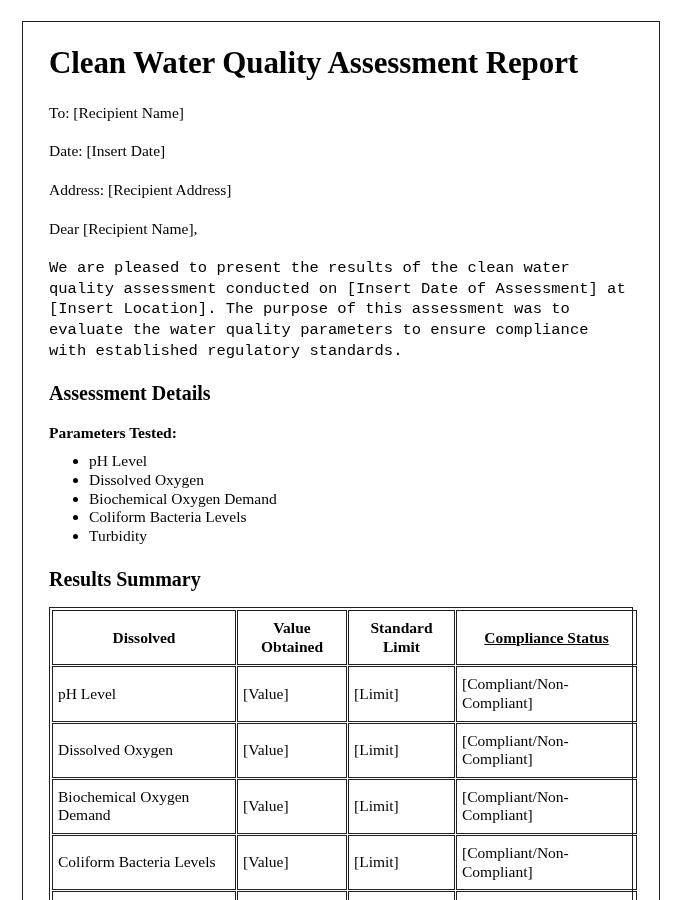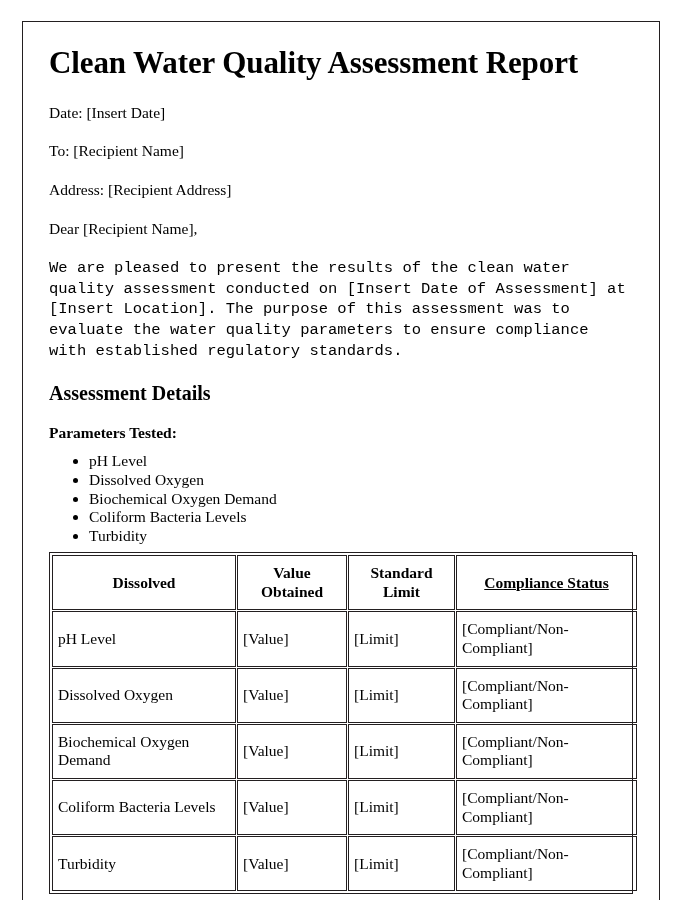--- a/index.html
+++ b/index.html
@@ -121,39 +121,40 @@
   .col-status  { width: 181px; text-decoration: underline; }
 </style>
 </head>
 <body>
 
 <div class="page">
   <div class="page-inner">
 
     <h1 class="doc-title">Clean Water Quality Assessment Report</h1>
 
+    <p class="para">To: [Recipient Name]</p>
     <p class="para">Date: [Insert Date]</p>
-    <p class="para">To: [Recipient Name]</p>
     <p class="para">Address: [Recipient Address]</p>
     <p class="para">Dear [Recipient Name],</p>
 
     <p class="para intro">We are pleased to present the results of the clean water quality assessment conducted on [Insert Date of Assessment] at [Insert Location]. The purpose of this assessment was to evaluate the water quality parameters to ensure compliance with established regulatory standards.</p>
 
     <h2 class="section-heading">Assessment Details</h2>
 
     <p class="label-bold">Parameters Tested:</p>
 
     <ul class="param-list">
       <li>pH Level</li>
       <li>Dissolved Oxygen</li>
       <li>Biochemical Oxygen Demand</li>
       <li>Coliform Bacteria Levels</li>
       <li>Turbidity</li>
     </ul>
 
+    <h2 class="section-heading results">Results Summary</h2>
 
     <div class="results-table-wrap">
       <table class="results-table">
         <thead>
           <tr>
             <th class="col-param">Dissolved</th>
             <th class="col-value">Value Obtained</th>
             <th class="col-limit">Standard Limit</th>
             <th class="col-status">Compliance Status</th>
           </tr>

